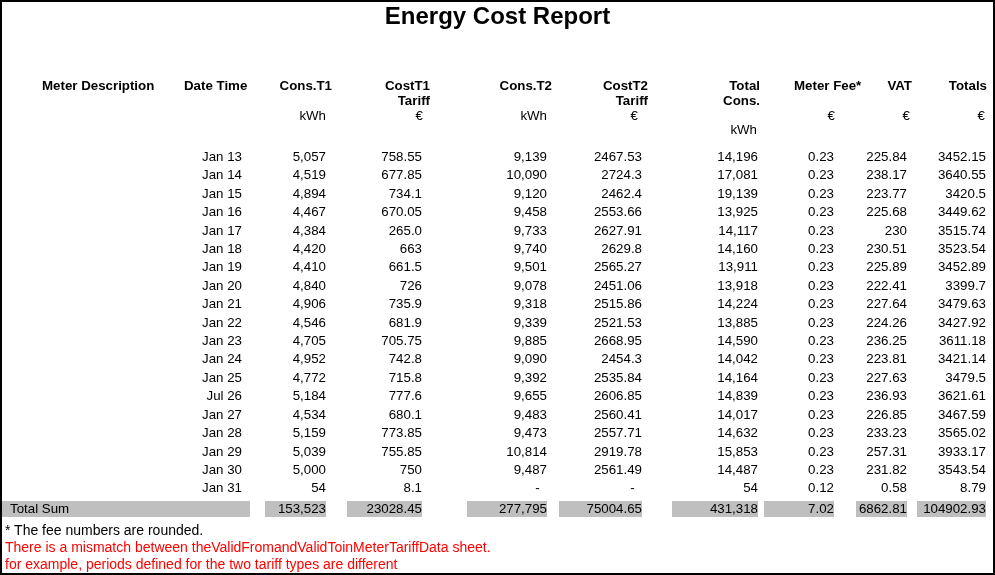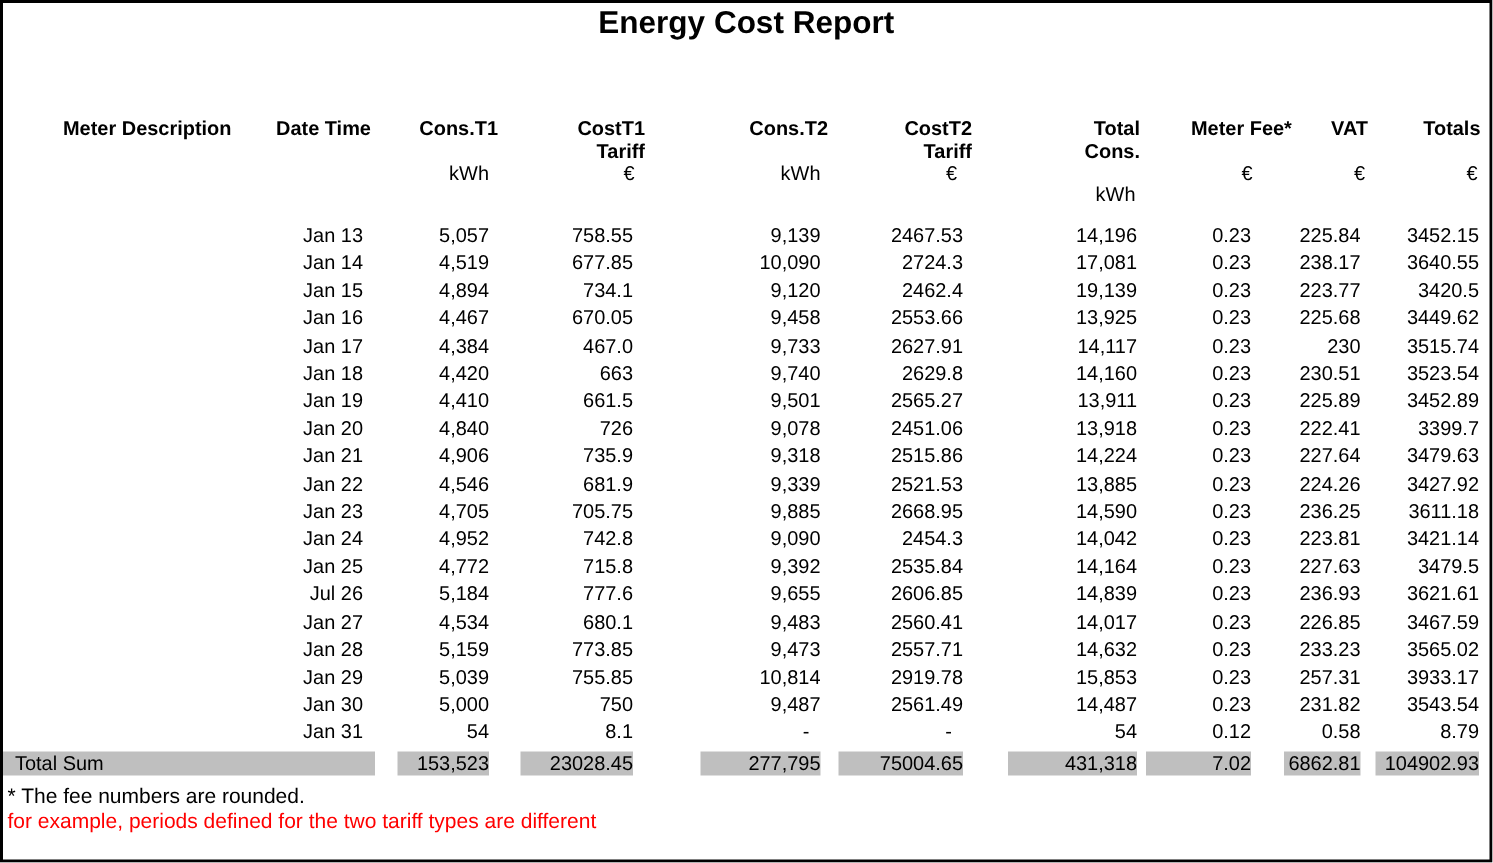--- a/index.html
+++ b/index.html
@@ -8,21 +8,21 @@
     width:995px;height:575px;
     box-sizing:border-box;
     background:#fff;
     border:2px solid #000;
     font-family:"Liberation Sans","DejaVu Sans",sans-serif;
     color:#000;
     overflow:hidden;
   }
   .report-title{
     position:absolute;top:1px;left:0;width:100%;
-    text-align:center;font-size:21px;font-weight:bold;line-height:26px;
+    text-align:center;font-size:24px;font-weight:bold;line-height:26px;
   }
   table.report{
     position:absolute;top:70px;left:0;width:995px;
     border-collapse:collapse;table-layout:fixed;
   }
   th,td{padding:0;margin:0;white-space:nowrap;overflow:visible;font-size:13.3px;}
   
   col.w1{width:150px}col.w2{width:90px}col.w3{width:92px}col.w4{width:98px}
   col.w5{width:122px}col.w6{width:96px}col.w7{width:112px}col.w8{width:78px}
   col.w9{width:74px}col.w10{width:83px}
@@ -210,21 +210,21 @@
     <td class="c6">2553.66</td>
     <td class="c7">13,925</td>
     <td class="c8">0.23</td>
     <td class="c9">225.68</td>
     <td class="c10">3449.62</td>
   </tr>
         <tr class="data">
     <td class="c1"></td>
     <td class="c2">Jan 17</td>
     <td class="c3">4,384</td>
-    <td class="c4">467.0</td>
+    <td class="c4">265.0</td>
     <td class="c5">9,733</td>
     <td class="c6">2627.91</td>
     <td class="c7">14,117</td>
     <td class="c8">0.23</td>
     <td class="c9">230</td>
     <td class="c10">3515.74</td>
   </tr>
         <tr class="data">
     <td class="c1"></td>
     <td class="c2">Jan 18</td>
@@ -422,16 +422,17 @@
           </td>
         <td class="c10">
             <span class="g">104902.93</span>
           </td>
       </tr>
     </tbody>
   </table>
 
   <div class="footnotes">
     <div class="note">* The fee numbers are rounded.</div>
+    <div class="note warn">There is a mismatch between theValidFromandValidToinMeterTariffData sheet.</div>
     <div class="note warn">for example, periods defined for the two tariff types are different</div>
   </div>
 
 </div>
 
 </body></html>

